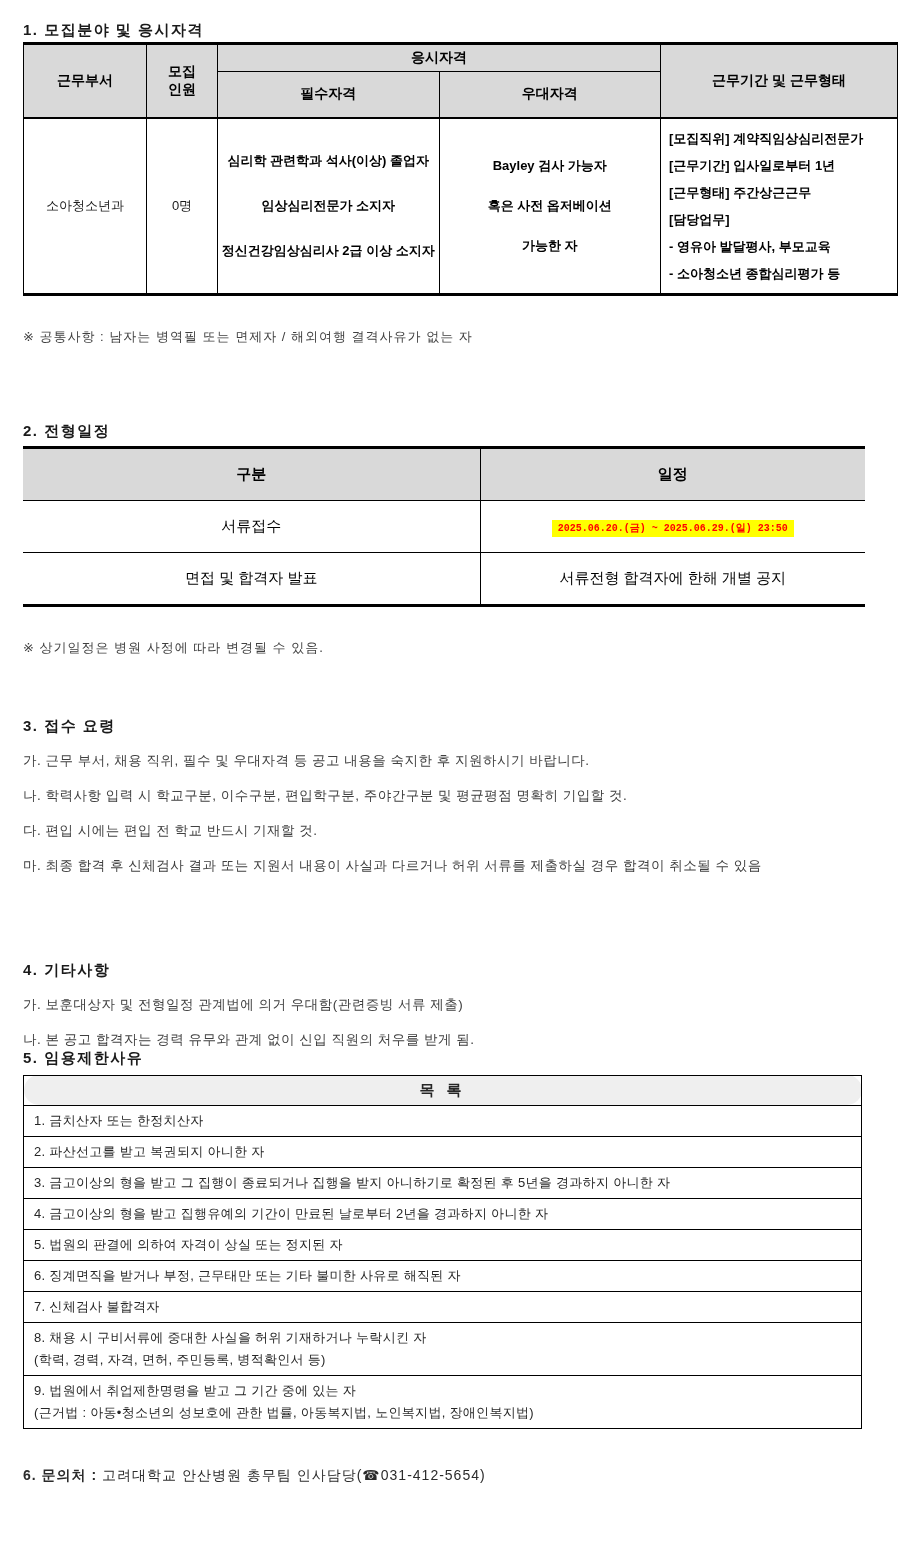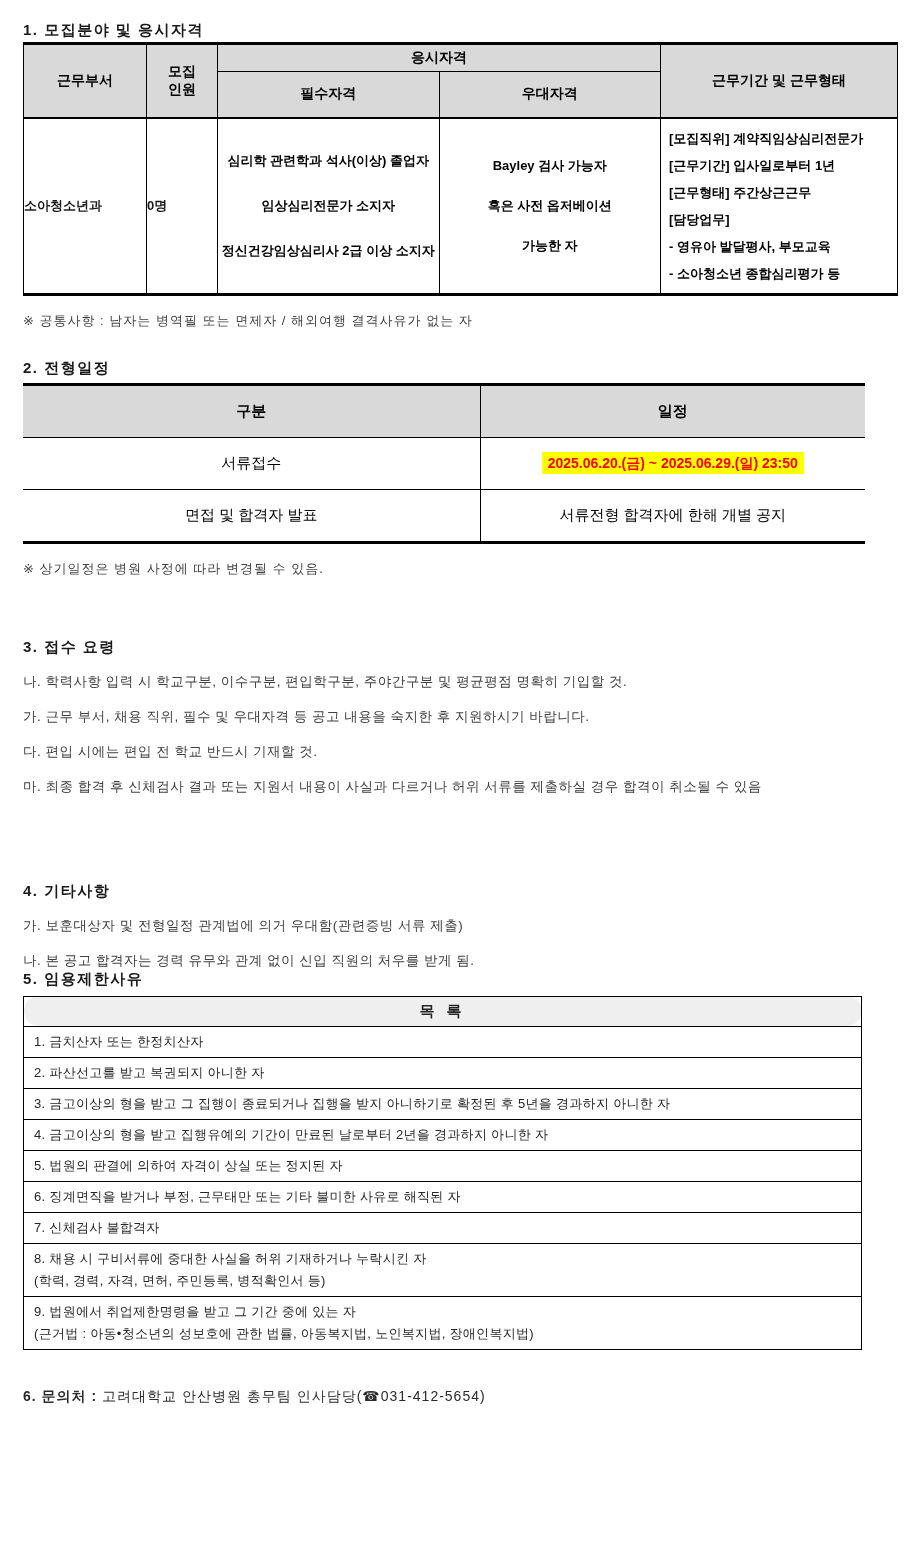--- a/index.html
+++ b/index.html
@@ -42,56 +42,57 @@
   .t1 td.hd{
     background:var(--header-bg);
     text-align:center;
     font-weight:bold;
     font-size:14px;
   }
   .t1 tr.hrow1{height:28px;}
   .t1 tr.hrow2{height:46px;}
   .t1 tr.body-row{height:162px;}
   .t1 tr.body-row td{border-top:2px solid var(--border);}
-  .t1 .plain{font-size:13px;color:#1a1a1a;font-weight:bold;}
+  .t1 .plain{text-align:center;font-size:13px;color:#1a1a1a;}
   .t1 .bold-lines{font-weight:bold;font-size:13px;text-align:center;}
   .t1 .bold-lines .ln{line-height:45px;}
   .t1 .pref .ln{line-height:40px;}
   .t1 .work{text-align:left;padding:6px 4px 6px 8px;vertical-align:top;}
   .t1 .work .ln{line-height:27px;}
 
   .note{
-    margin:16px 0 0 0;
+    margin:32px 0 0 0;
     font-size:13px;
     letter-spacing:1px;
     color:var(--body-text);
     line-height:18px;
   }
 
   
-  .sec2-title{margin-top:29px;}
+  .sec2-title{margin-top:76px;}
   table.t2{
     border-collapse:collapse;
     table-layout:fixed;
     width:842px;
     margin-top:6px;
     border-top:3px solid var(--border);
     border-bottom:3px solid var(--border);
   }
   .t2 td{border-bottom:1px solid var(--border);text-align:center;vertical-align:middle;padding:16px;}
   .t2 td:first-child{border-right:1px solid var(--border);width:457px;}
   .t2 tr.hrow{height:46px;}
   .t2 tr.hrow td{background:var(--header-bg);font-weight:bold;font-size:15px;}
   .t2 tr.drow{height:41px;font-size:15px;}
   .t2 .hl{
     background:var(--hl-bg);
     color:var(--hl-color);
     font-weight:bold;
     padding:3px 6px;
-    font-size:14px;
+    font-size:10px;
+    font-family:Liberation Mono, monospace;
   }
 
   
   .sec3-title{margin-top:60px;}
   .sec4-title{margin-top:86px;}
   .sec5-title{}
   .item{
     margin:16px 0 0 0;
     font-size:13.5px;
     letter-spacing:0.5px;
@@ -203,22 +204,22 @@
           <td>면접 및 합격자 발표</td>
           <td>서류전형 합격자에 한해 개별 공지</td>
         </tr>
       </tbody>
   </table>
 
   <p class="note">※ 상기일정은 병원 사정에 따라 변경될 수 있음.</p>
 
   <h2 class="sec-title sec3-title">3. 접수 요령</h2>
   <div id="section3-items">
+      <div class="item">가. 근무 부서, 채용 직위, 필수 및 우대자격 등 공고 내용을 숙지한 후 지원하시기 바랍니다.</div>
       <div class="item">나. 학력사항 입력 시 학교구분, 이수구분, 편입학구분, 주야간구분 및 평균평점 명확히 기입할 것.</div>
-      <div class="item">가. 근무 부서, 채용 직위, 필수 및 우대자격 등 공고 내용을 숙지한 후 지원하시기 바랍니다.</div>
       <div class="item">다. 편입 시에는 편입 전 학교 반드시 기재할 것.</div>
       <div class="item">마. 최종 합격 후 신체검사 결과 또는 지원서 내용이 사실과 다르거나 허위 서류를 제출하실 경우 합격이 취소될 수 있음</div>
     </div>
 
   <h2 class="sec-title sec4-title">4. 기타사항</h2>
   <div id="section4-items">
       <div class="item">가. 보훈대상자 및 전형일정 관계법에 의거 우대함(관련증빙 서류 제출)</div>
       <div class="item">나. 본 공고 합격자는 경력 유무와 관계 없이 신입 직원의 처우를 받게 됨.</div>
     </div>
 

